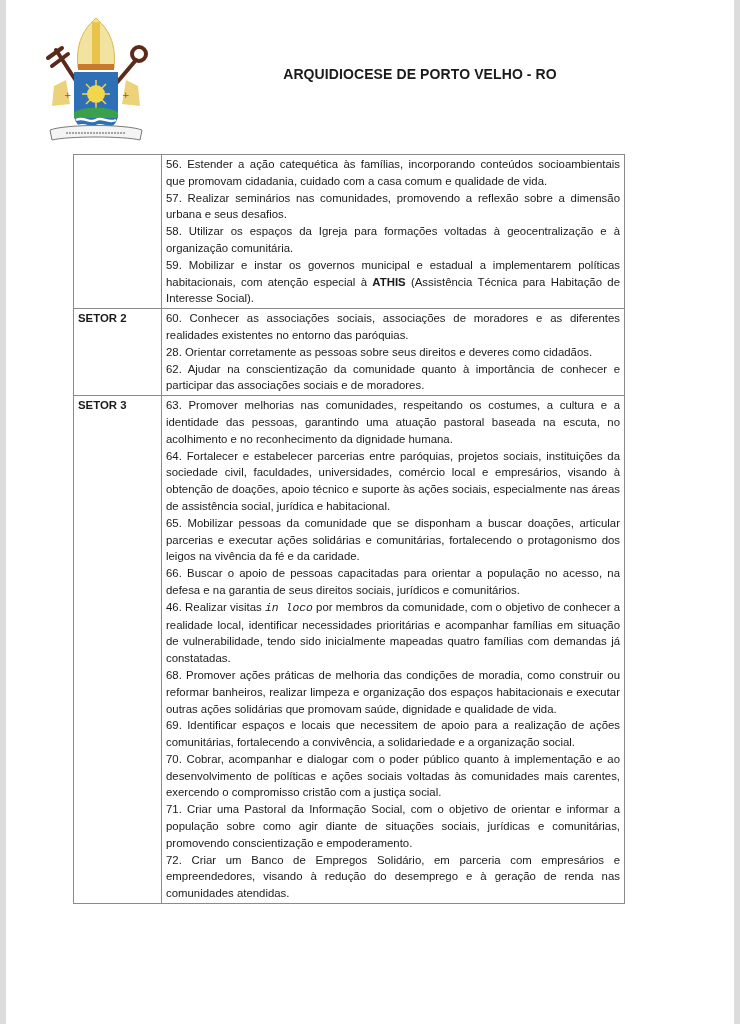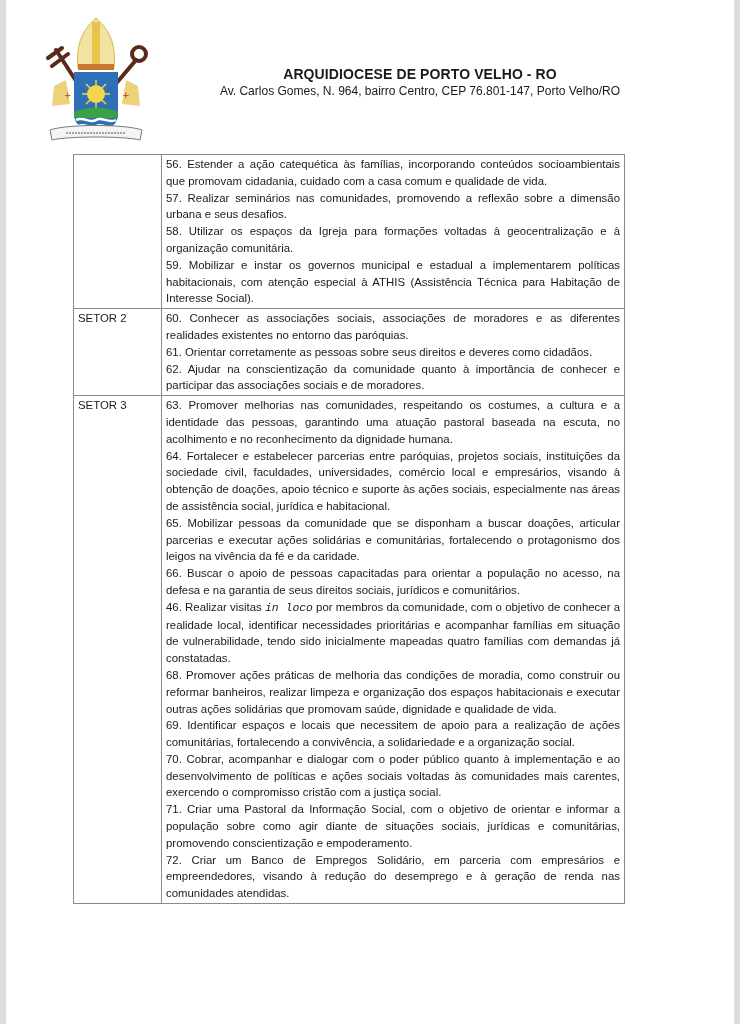--- a/index.html
+++ b/index.html
@@ -20,24 +20,24 @@
   .header .title { font-weight: bold; font-size: 14px; letter-spacing: 0.1px; }
   .header .line { font-size: 12px; }
   table.plan {
     position: absolute; left: 73px; top: 154px; width: 552px;
     border-collapse: collapse;
     font-size: 11.4px; line-height: 16.8px;
   }
   table.plan td {
     border: 1px solid #8a8a8a; vertical-align: top; padding: 1px 4px 1px 4px;
   }
-  td.sector { width: 79px; font-weight: normal; padding-left: 6px; }
+  td.sector { width: 79px; font-weight: bold; padding-left: 6px; }
   td.items { text-align: justify; }
   .item { display: block; }
-  .item b { font-weight: normal; margin-top: 11px; }
+  .item b { font-weight: bold; margin-top: 11px; }
   .item i { font-style: italic; font-family: Liberation Mono, monospace; }
 </style>
 </head>
 <body>
 
 <div class="edge-left"></div>
 <div class="edge-right"></div>
 
 <div class="logo">
   <svg width="120" height="132" viewBox="0 0 120 132">
@@ -78,39 +78,38 @@
     <path d="M40 106 C48 102 54 110 60 106 C66 102 72 110 80 106" stroke="#ffffff" stroke-width="2.5" fill="none"></path>
     <path d="M42 112 C50 108 54 116 60 112 C66 108 72 116 78 112" stroke="#ffffff" stroke-width="2" fill="none"></path>
 
     <path d="M14 116 C30 110 90 110 106 116 L104 126 C88 122 32 122 16 126 Z" fill="#f4f4f4" stroke="#7a7a7a" stroke-width="1"></path>
     <line x1="30" y1="119" x2="90" y2="119" stroke="#555" stroke-width="1" stroke-dasharray="2 1"></line>
   </svg>
 </div>
 
 <div class="header">
   <div class="title">ARQUIDIOCESE DE PORTO VELHO - RO</div>
-  <div class="line">Av. Carlos Gomes, N. 964, bairro Centro, CEP 76.801-147, Porto Velho/RO</div>
 </div>
 
 <table class="plan">
   <tbody id="plan-body">
       <tr>
         <td class="sector"></td>
         <td class="items">
           <span class="item"><span>56. Estender a ação catequética às famílias, incorporando conteúdos socioambientais que promovam cidadania, cuidado com a casa comum e qualidade de vida.</span></span>
           <span class="item"><span>57. Realizar seminários nas comunidades, promovendo a reflexão sobre a dimensão urbana e seus desafios.</span></span>
           <span class="item"><span>58. Utilizar os espaços da Igreja para formações voltadas à geocentralização e à organização comunitária.</span></span>
           <span class="item"><span>59. Mobilizar e instar os governos municipal e estadual a implementarem políticas habitacionais, com atenção especial à </span><b>ATHIS</b><span> (Assistência Técnica para Habitação de Interesse Social).</span></span>
         </td>
       </tr>
       <tr>
         <td class="sector">SETOR 2</td>
         <td class="items">
           <span class="item"><span>60. Conhecer as associações sociais, associações de moradores e as diferentes realidades existentes no entorno das paróquias.</span></span>
-          <span class="item"><span>61. Orientar corretamente as pessoas sobre seus direitos e deveres como cidadãos.</span></span>
+          <span class="item"><span>28. Orientar corretamente as pessoas sobre seus direitos e deveres como cidadãos.</span></span>
           <span class="item"><span>62. Ajudar na conscientização da comunidade quanto à importância de conhecer e participar das associações sociais e de moradores.</span></span>
         </td>
       </tr>
       <tr>
         <td class="sector">SETOR 3</td>
         <td class="items">
           <span class="item"><span>63. Promover melhorias nas comunidades, respeitando os costumes, a cultura e a identidade das pessoas, garantindo uma atuação pastoral baseada na escuta, no acolhimento e no reconhecimento da dignidade humana.</span></span>
           <span class="item"><span>64. Fortalecer e estabelecer parcerias entre paróquias, projetos sociais, instituições da sociedade civil, faculdades, universidades, comércio local e empresários, visando à obtenção de doações, apoio técnico e suporte às ações sociais, especialmente nas áreas de assistência social, jurídica e habitacional.</span></span>
           <span class="item"><span>65. Mobilizar pessoas da comunidade que se disponham a buscar doações, articular parcerias e executar ações solidárias e comunitárias, fortalecendo o protagonismo dos leigos na vivência da fé e da caridade.</span></span>
           <span class="item"><span>66. Buscar o apoio de pessoas capacitadas para orientar a população no acesso, na defesa e na garantia de seus direitos sociais, jurídicos e comunitários.</span></span>

